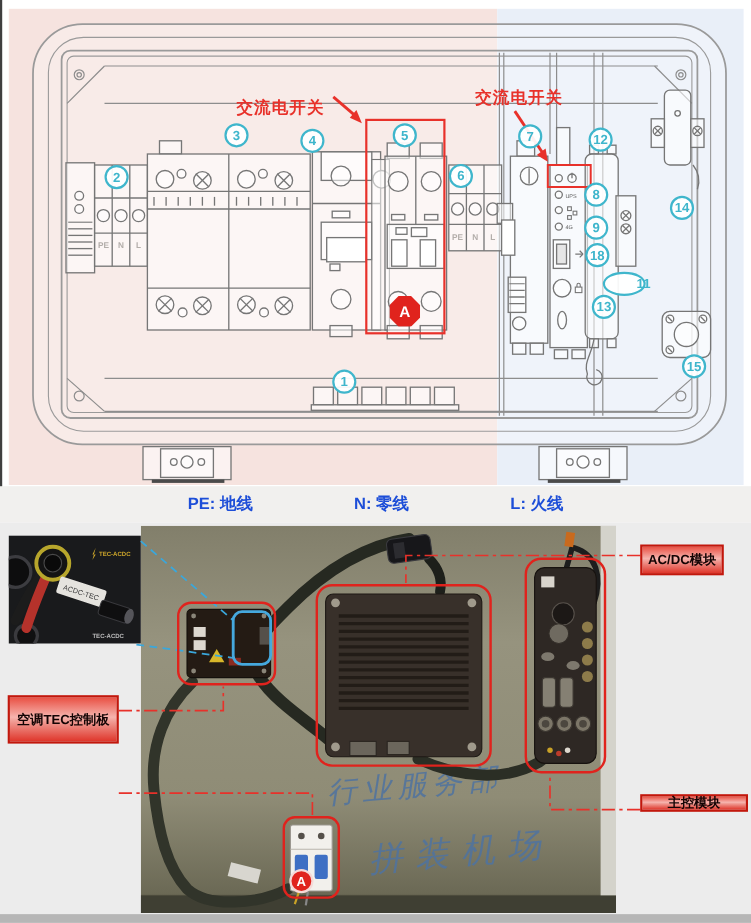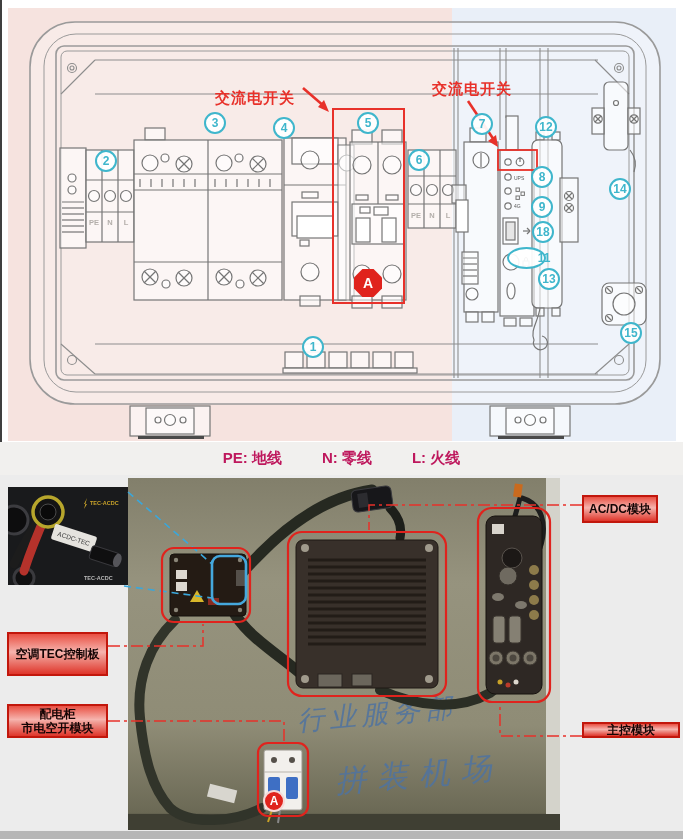--- a/index.html
+++ b/index.html
@@ -15,21 +15,21 @@
            display:flex;align-items:center;justify-content:center;box-sizing:border-box;z-index:6;}
   .red-note{position:absolute;color:#e8312a;font-weight:bold;font-size:15px;z-index:7;letter-spacing:1px;}
   .marker-a{position:absolute;background:#e0231d;color:#fff;font-weight:bold;
             display:flex;align-items:center;justify-content:center;z-index:8;}
   #marker-a-diagram{left:354px;top:269px;width:28px;height:28px;font-size:14px;
      clip-path:polygon(30% 0,70% 0,100% 30%,100% 70%,70% 100%,30% 100%,0 70%,0 30%);}
   #marker-a-photo{left:263px;top:790px;width:22px;height:22px;font-size:12px;border-radius:50%;
      border:2px solid #f5d9d7;box-sizing:border-box;}
   
   #legend{left:0;top:442px;width:683px;height:33px;background:#f1f0ee;display:flex;
-          align-items:center;justify-content:center;gap:40px;font-size:15px;font-weight:bold;color:#be185d;}
+          align-items:center;justify-content:center;gap:92px;font-size:15px;font-weight:bold;color:#1d4ed8;}
   
   #bottom-bg{left:0;top:475px;width:683px;height:356px;background:#ececec;}
   .label-box{position:absolute;z-index:9;display:flex;flex-direction:column;align-items:center;
      justify-content:center;font-size:12px;font-weight:bold;color:#140404;line-height:14px;
      border:2px solid #c2170c;box-sizing:border-box;
      background:linear-gradient(180deg,#e95043 0%,#f6b4ae 45%,#f09b93 55%,#df352a 100%);}
   #gray-bar{left:0;top:831px;width:683px;height:8px;background:#b6b6b6;}
 </style>
 </head>
 <body>
@@ -343,21 +343,21 @@
   <div class="callout" style="left:302px;top:336px;">1</div>
   <div class="callout" style="left:95px;top:150px;">2</div>
   <div class="callout" style="left:204px;top:112px;">3</div>
   <div class="callout" style="left:273px;top:117px;">4</div>
   <div class="callout" style="left:357px;top:112px;">5</div>
   <div class="callout" style="left:408px;top:149px;">6</div>
   <div class="callout" style="left:471px;top:113px;">7</div>
   <div class="callout" style="left:531px;top:166px;">8</div>
   <div class="callout" style="left:531px;top:196px;">9</div>
   <div class="callout" style="left:532px;top:221px;">18</div>
-  <div class="callout" style="left:507px;top:247px;padding-left:35px;">11</div>
+  <div class="callout" style="left:548px;top:247px;padding-left:35px;">11</div>
   <div class="callout" style="left:535px;top:116px;">12</div>
   <div class="callout" style="left:538px;top:268px;">13</div>
   <div class="callout" style="left:609px;top:135px;margin-top:43px;">14</div>
   <div class="callout" style="left:620px;top:322px;">15</div>
 
   <div id="legend" class="abs">
     <span>PE: 地线</span>
     <span>N: 零线</span>
     <span>L: 火线</span>
   </div>
@@ -525,24 +525,20 @@
       <path d="M582 260 L500 260 L500 228"></path>
     </g>
   </svg>
 
   <div class="label-box" style="left:582px;top:495px;width:76px;height:28px;">
     <span>AC/DC模块</span>
   </div>
   <div class="label-box" style="left:7px;top:632px;width:101px;height:44px;">
     <span>空调TEC控制板</span>
   </div>
-  <div class="label-box" style="left:7px;top:704px;width:101px;height:34px;">
-    <span>配电柜</span>
-    <span>市电空开模块</span>
-  </div>
   <div class="label-box" style="left:582px;top:722px;width:98px;height:16px;">
     <span>主控模块</span>
   </div>
 
   <div id="marker-a-photo" class="marker-a">A</div>
 
   <div id="gray-bar" class="abs"></div>
 </div>
 
 </body></html>

